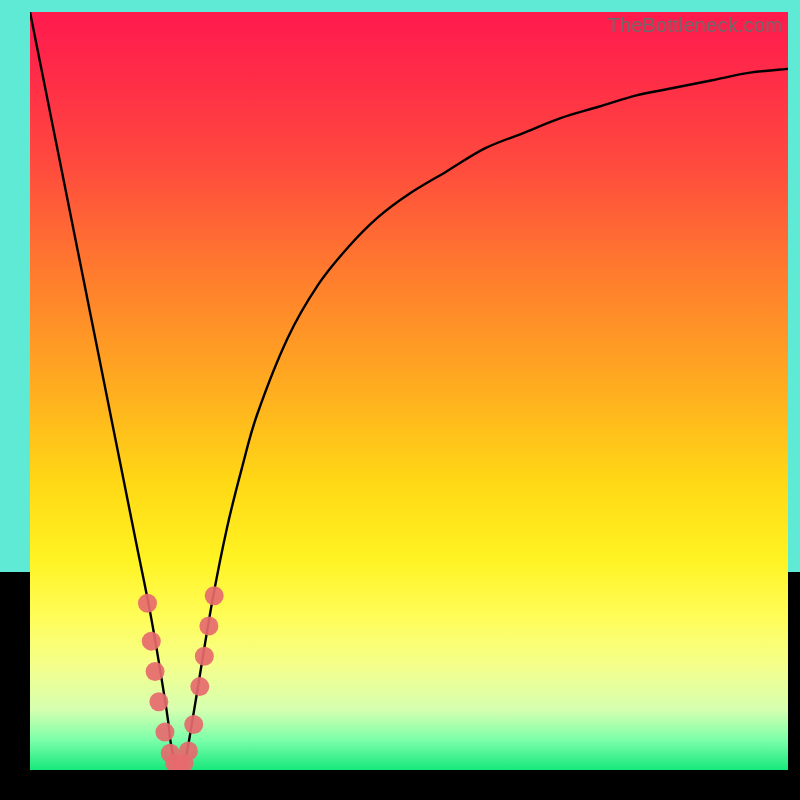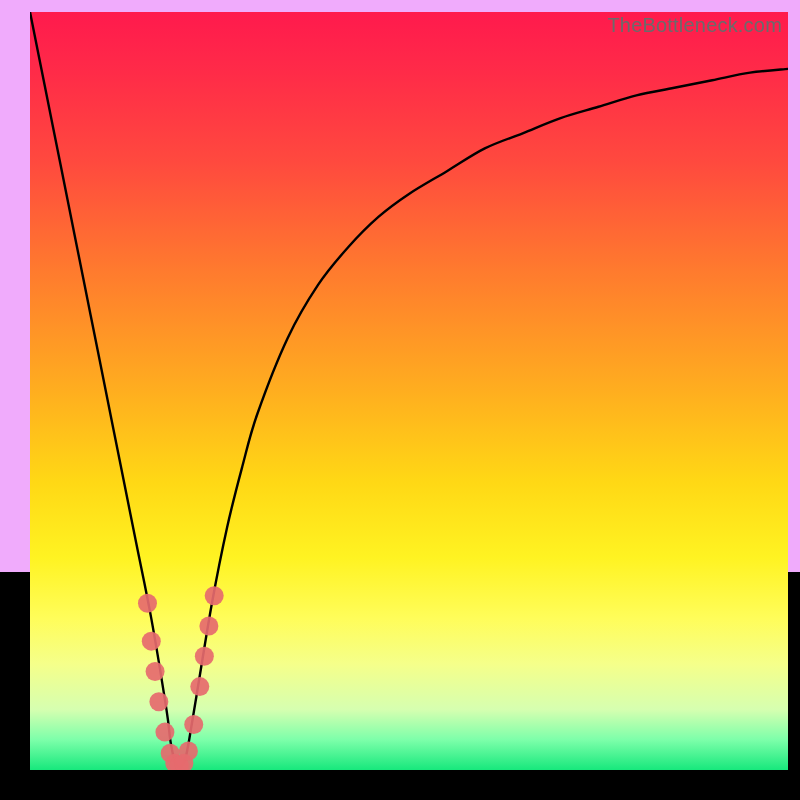--- a/index.html
+++ b/index.html
@@ -8,21 +8,21 @@
     width: 800px;
     height: 800px;
     overflow: hidden;
     background: #000;
     font-family: Arial, Helvetica, sans-serif;
   }
   .frame {
     position: relative;
     width: 800px;
     height: 572px;
-    background: #f0abfc;
+    background: #5eead4;
   }
   .plot {
     position: absolute;
     left: 30px;
     top: 12px;
     width: 758px;
     height: 758px;
     overflow: hidden;
   }
   .gradient {

